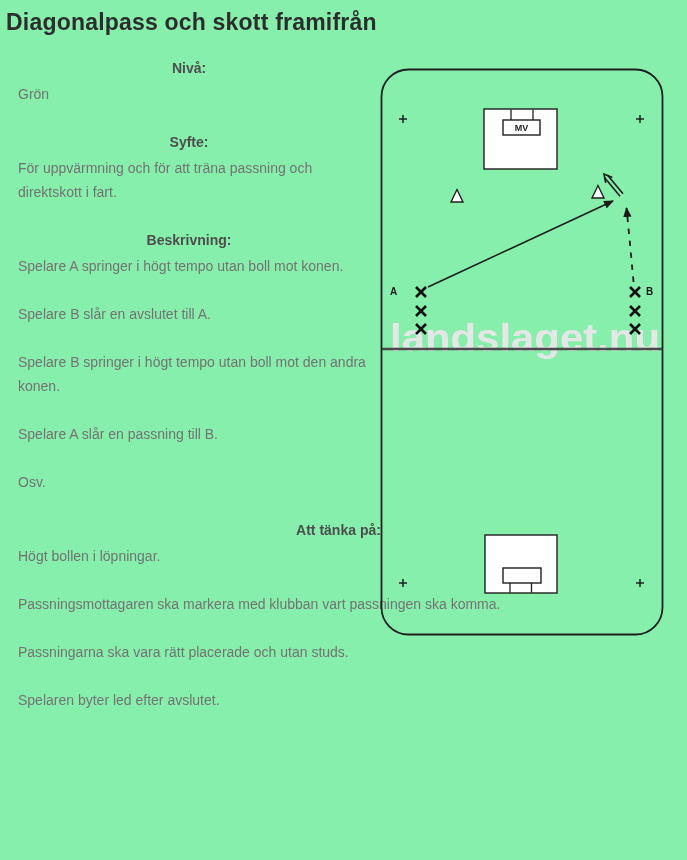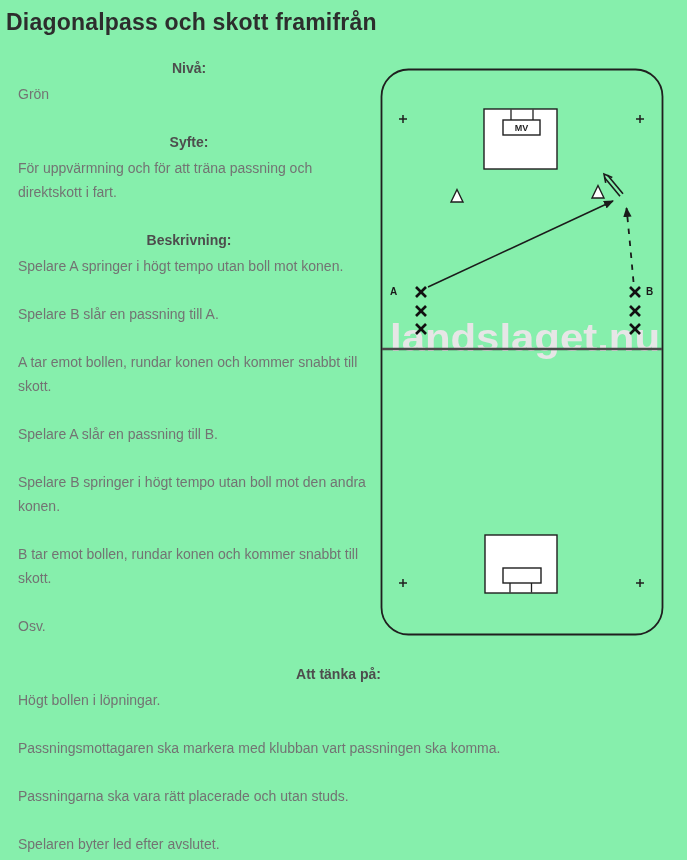--- a/index.html
+++ b/index.html
@@ -52,25 +52,23 @@
     </section>
 
     <section>
       <p class="lbl">Syfte:</p>
       <p>För uppvärmning och för att träna passning och direktskott i fart.</p>
     </section>
 
     <section>
       <p class="lbl">Beskrivning:</p>
       <p>Spelare A springer i högt tempo utan boll mot konen.</p>
-      <p>Spelare B slår en passning till A.</p>
-      <p>A tar emot bollen, rundar konen och kommer snabbt till skott.</p>
+      <p>Spelare B slår en avslutet till A.</p>
+      <p>Spelare B springer i högt tempo utan boll mot den andra konen.</p>
       <p>Spelare A slår en passning till B.</p>
-      <p>Spelare B springer i högt tempo utan boll mot den andra konen.</p>
-      <p>B tar emot bollen, rundar konen och kommer snabbt till skott.</p>
       <p>Osv.</p>
     </section>
   </div>
 
   <div class="full-col">
     <p class="lbl">Att tänka på:</p>
     <p>Högt bollen i löpningar.</p>
     <p>Passningsmottagaren ska markera med klubban vart passningen ska komma.</p>
     <p>Passningarna ska vara rätt placerade och utan studs.</p>
     <p>Spelaren byter led efter avslutet.</p>

